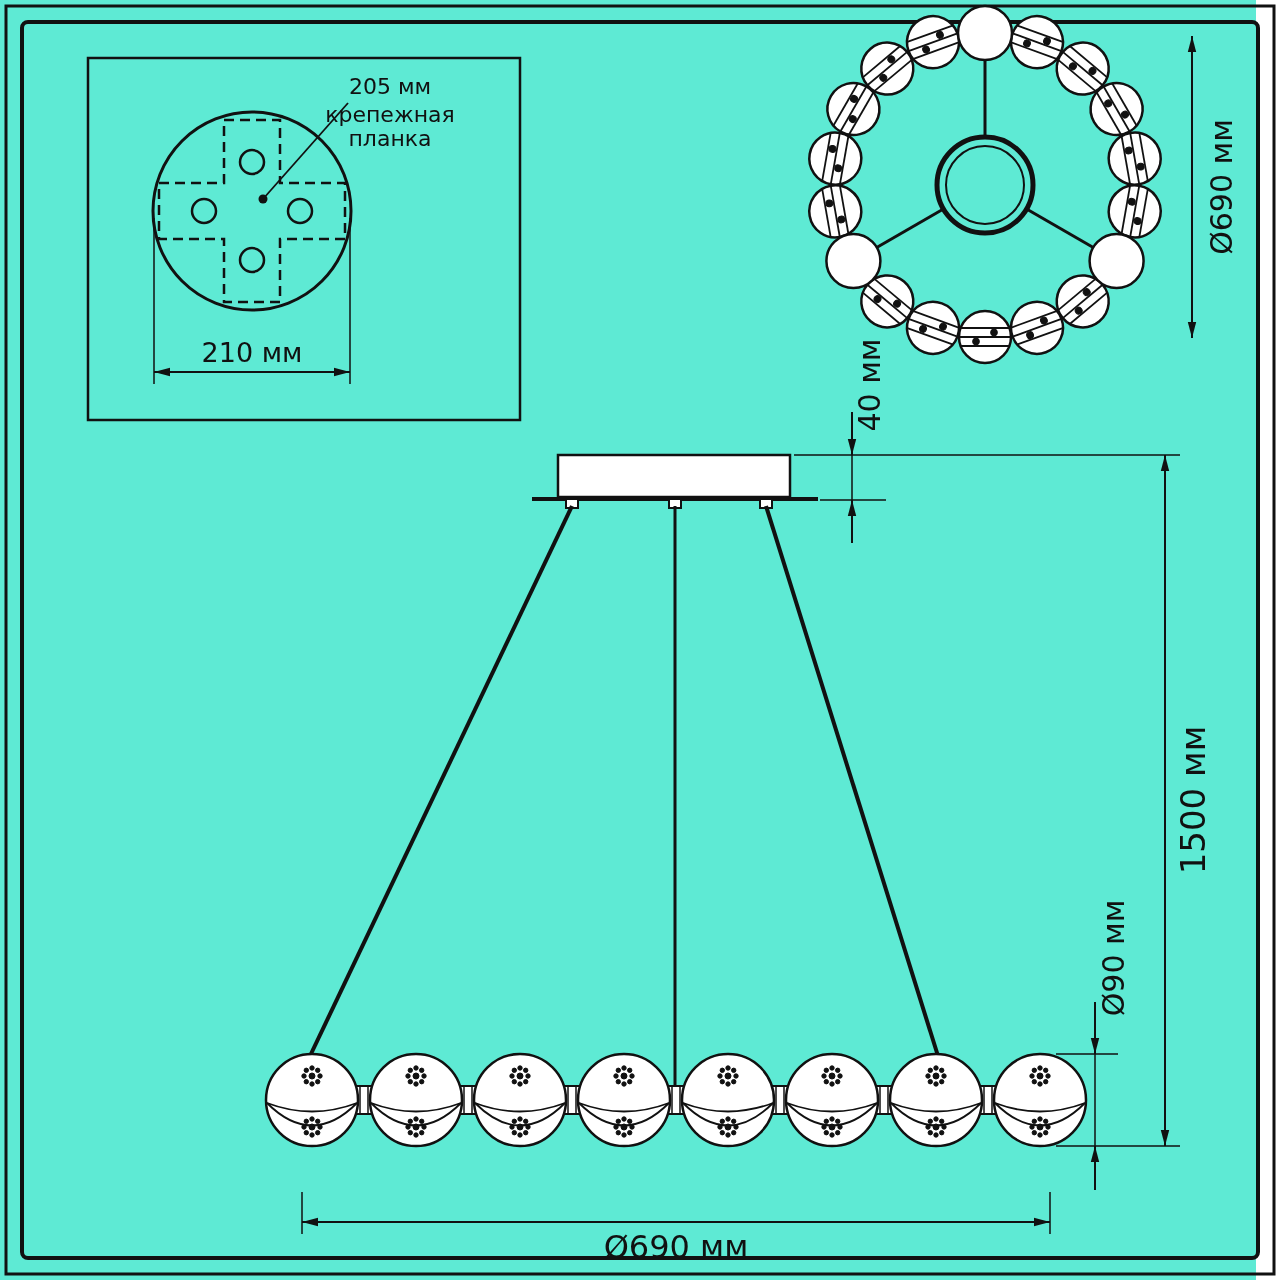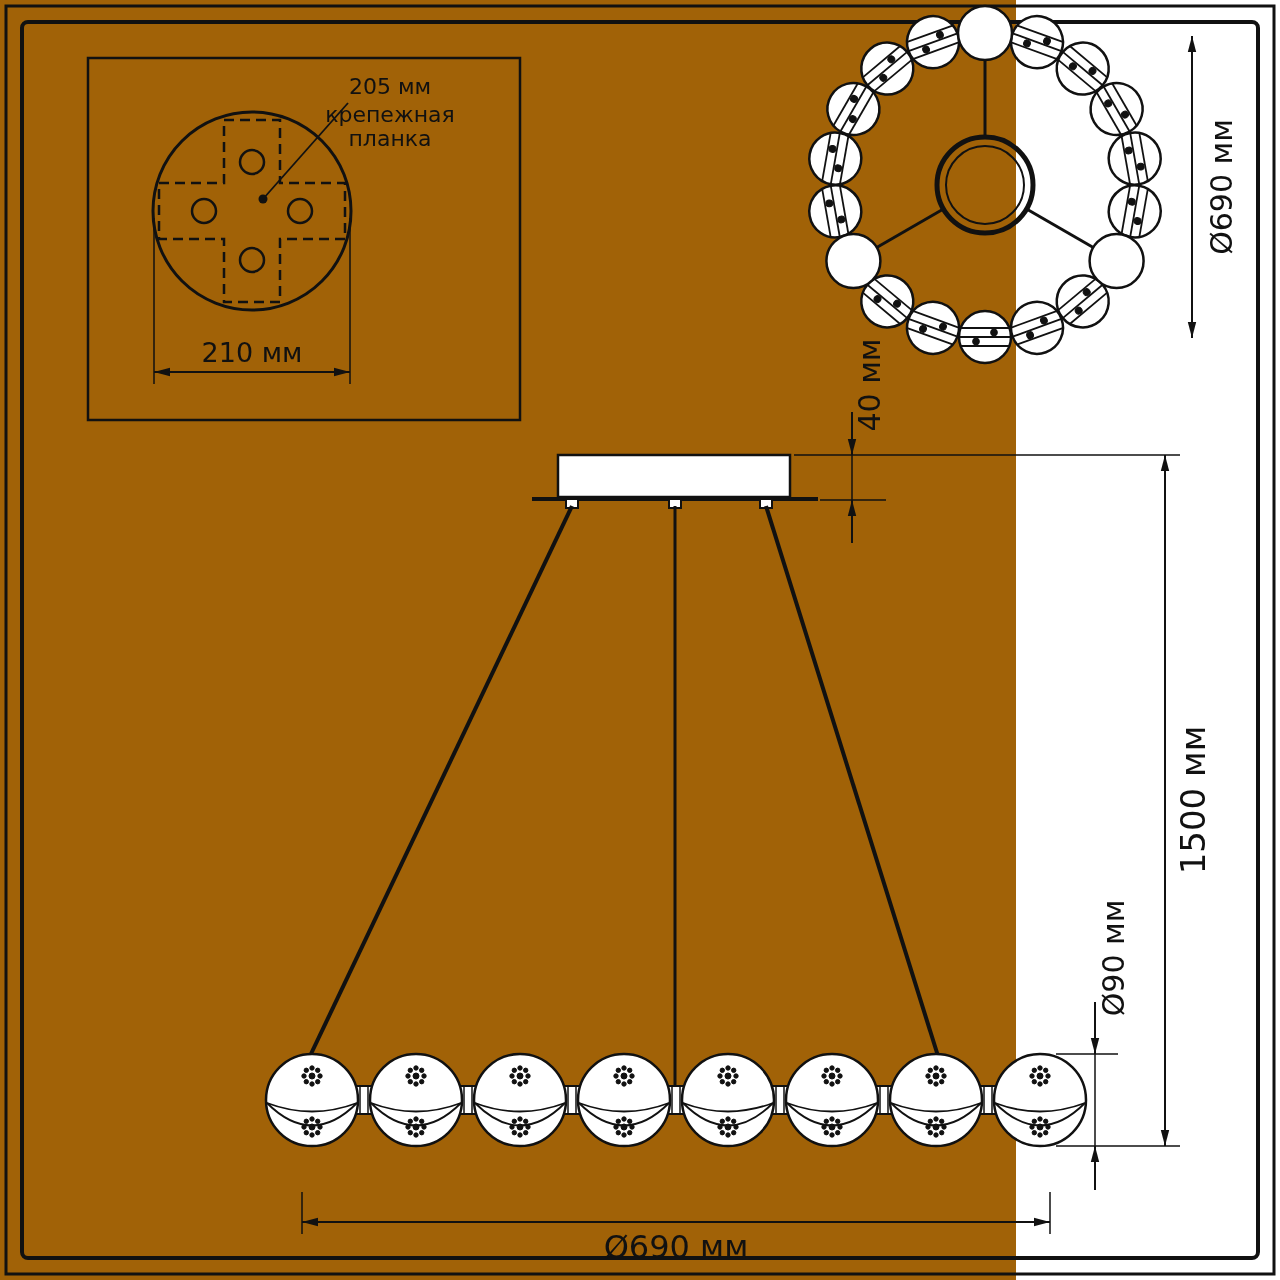--- a/index.html
+++ b/index.html
@@ -1,16 +1,16 @@
 <!DOCTYPE html>
 <html><head>
 <meta charset="utf-8">
 <style>
   html,body{margin:0;padding:0;background:#fff;}
-  .page{width:1016px;height:1280px;position:relative;background:#a16207;}
+  .page{width:1256px;height:1280px;position:relative;background:#5eead4;}
   svg{display:block;}
   text{fill:#111;stroke:none;font-family:"DejaVu Sans",sans-serif;}
   .t22{font-size:22px;}
   .t28{font-size:27px;}
   .t30{font-size:30px;}
   .t32{font-size:32px;}
   .t34{font-size:34px;}
 </style>
 </head>
 <body>

